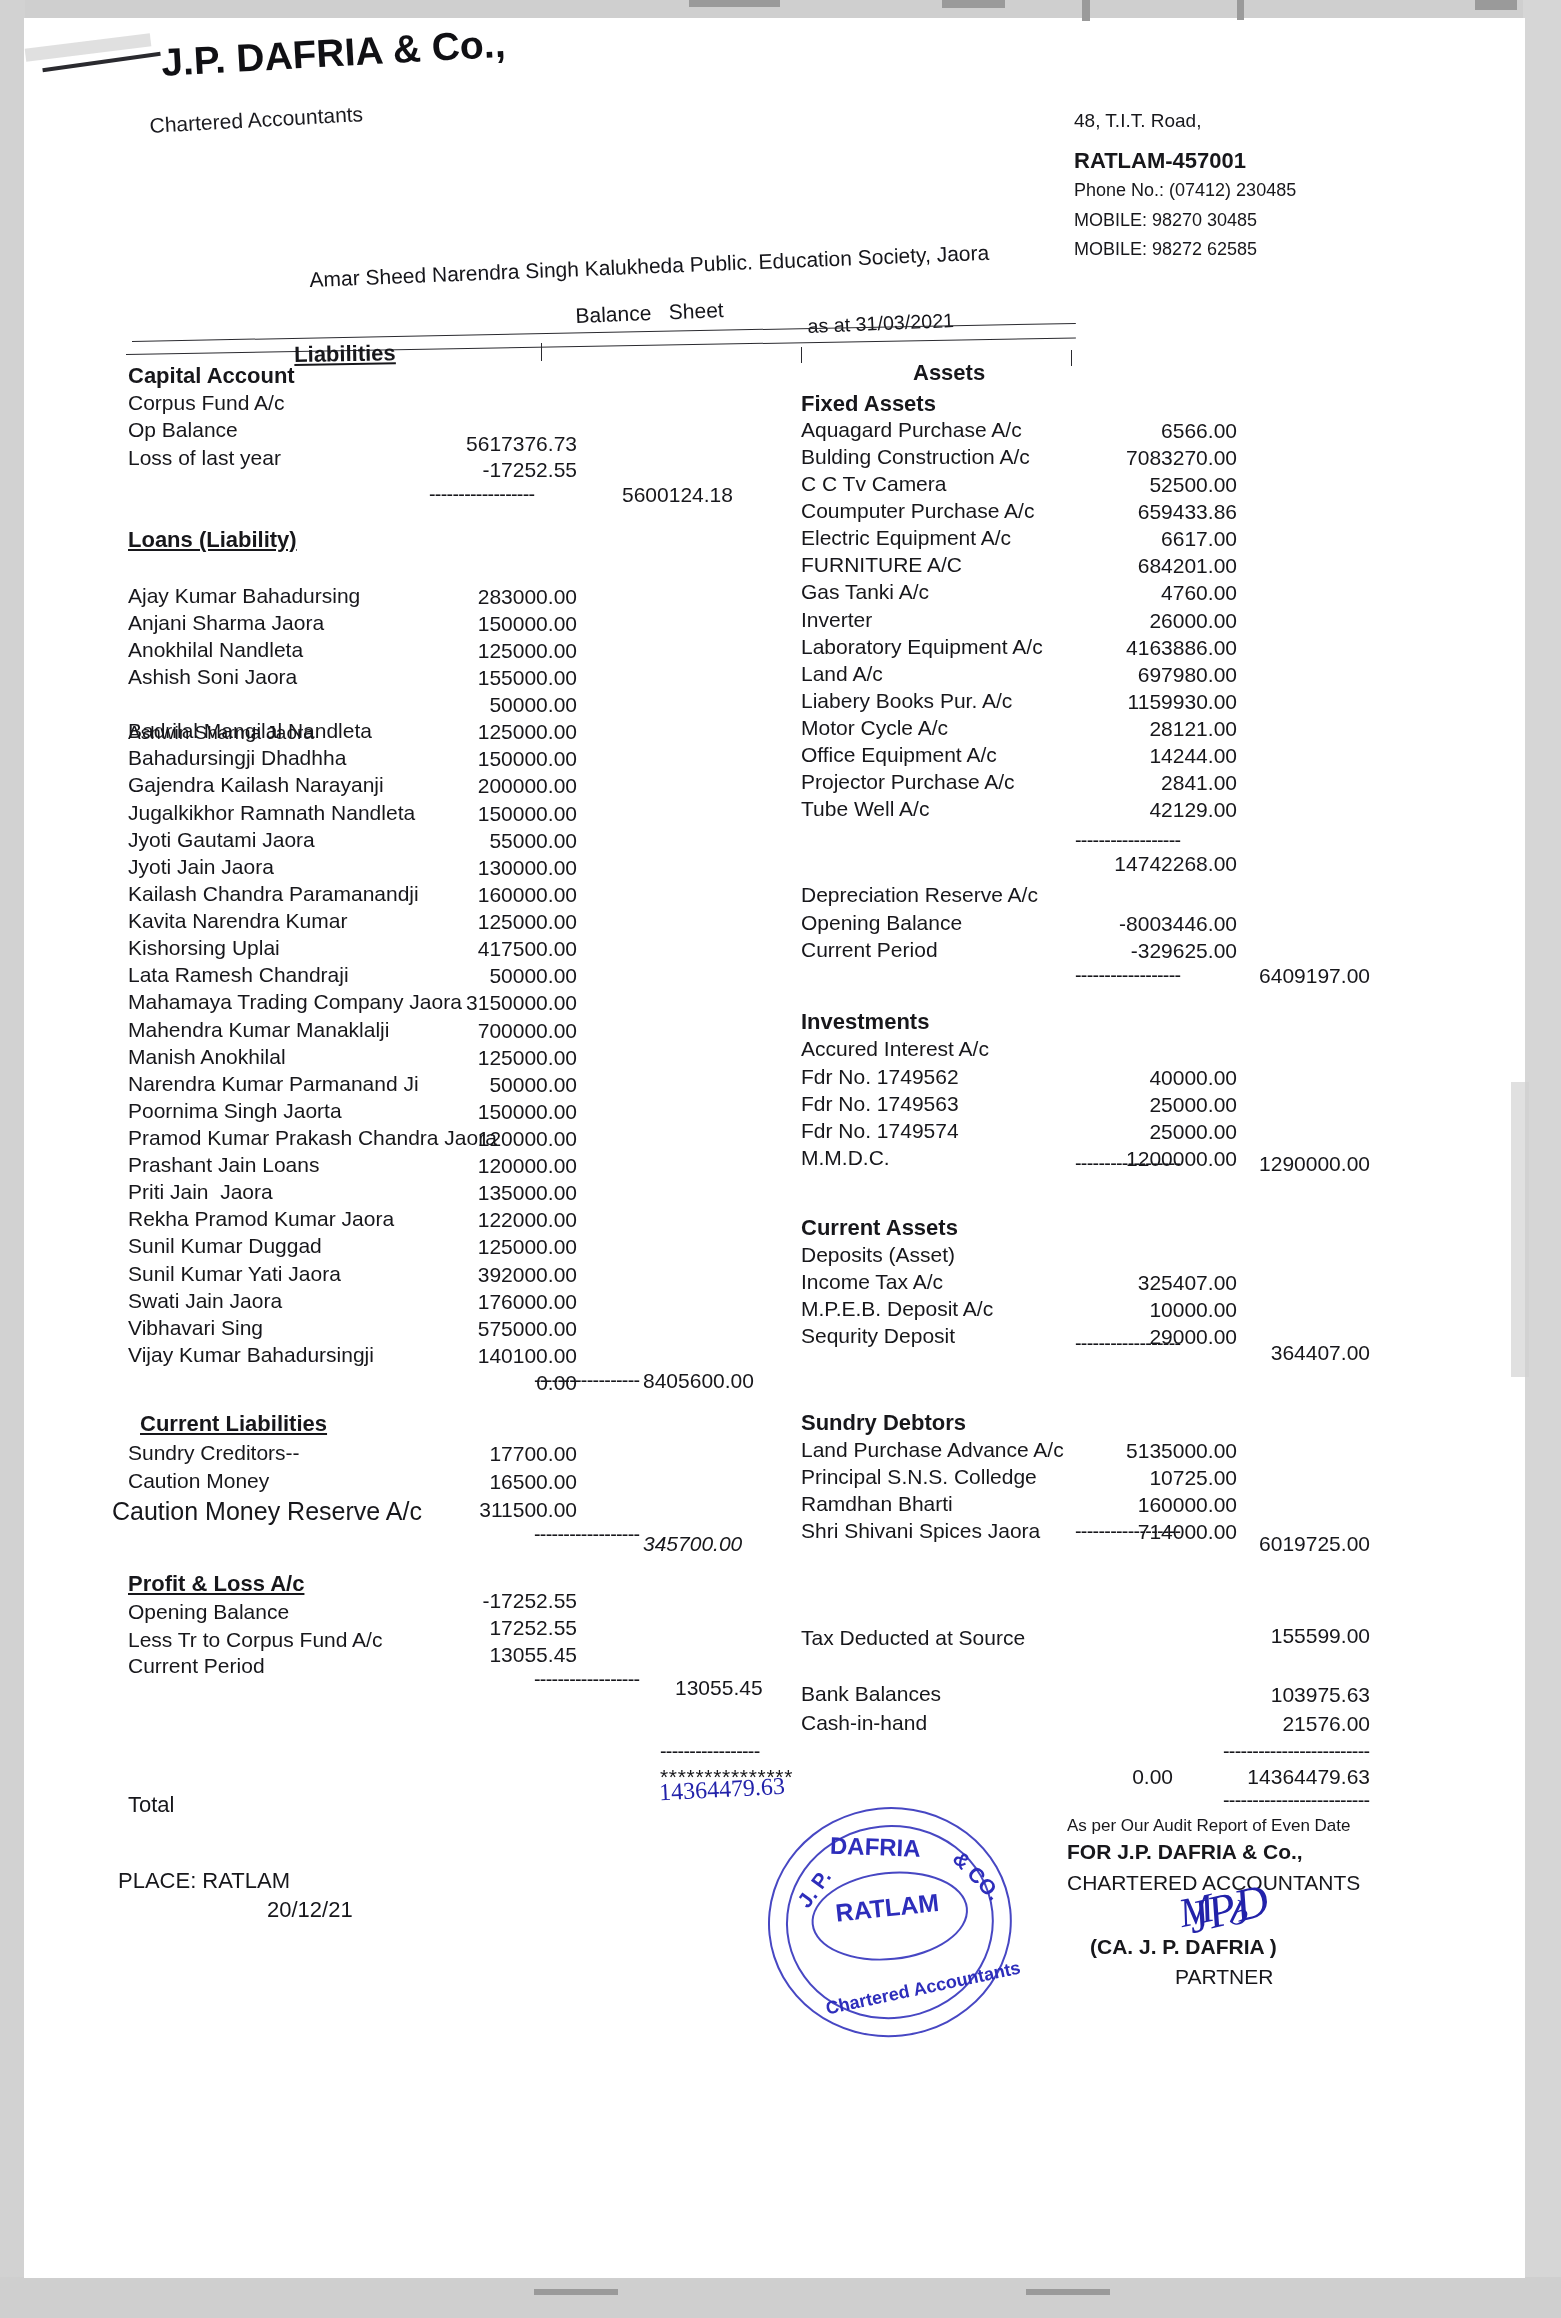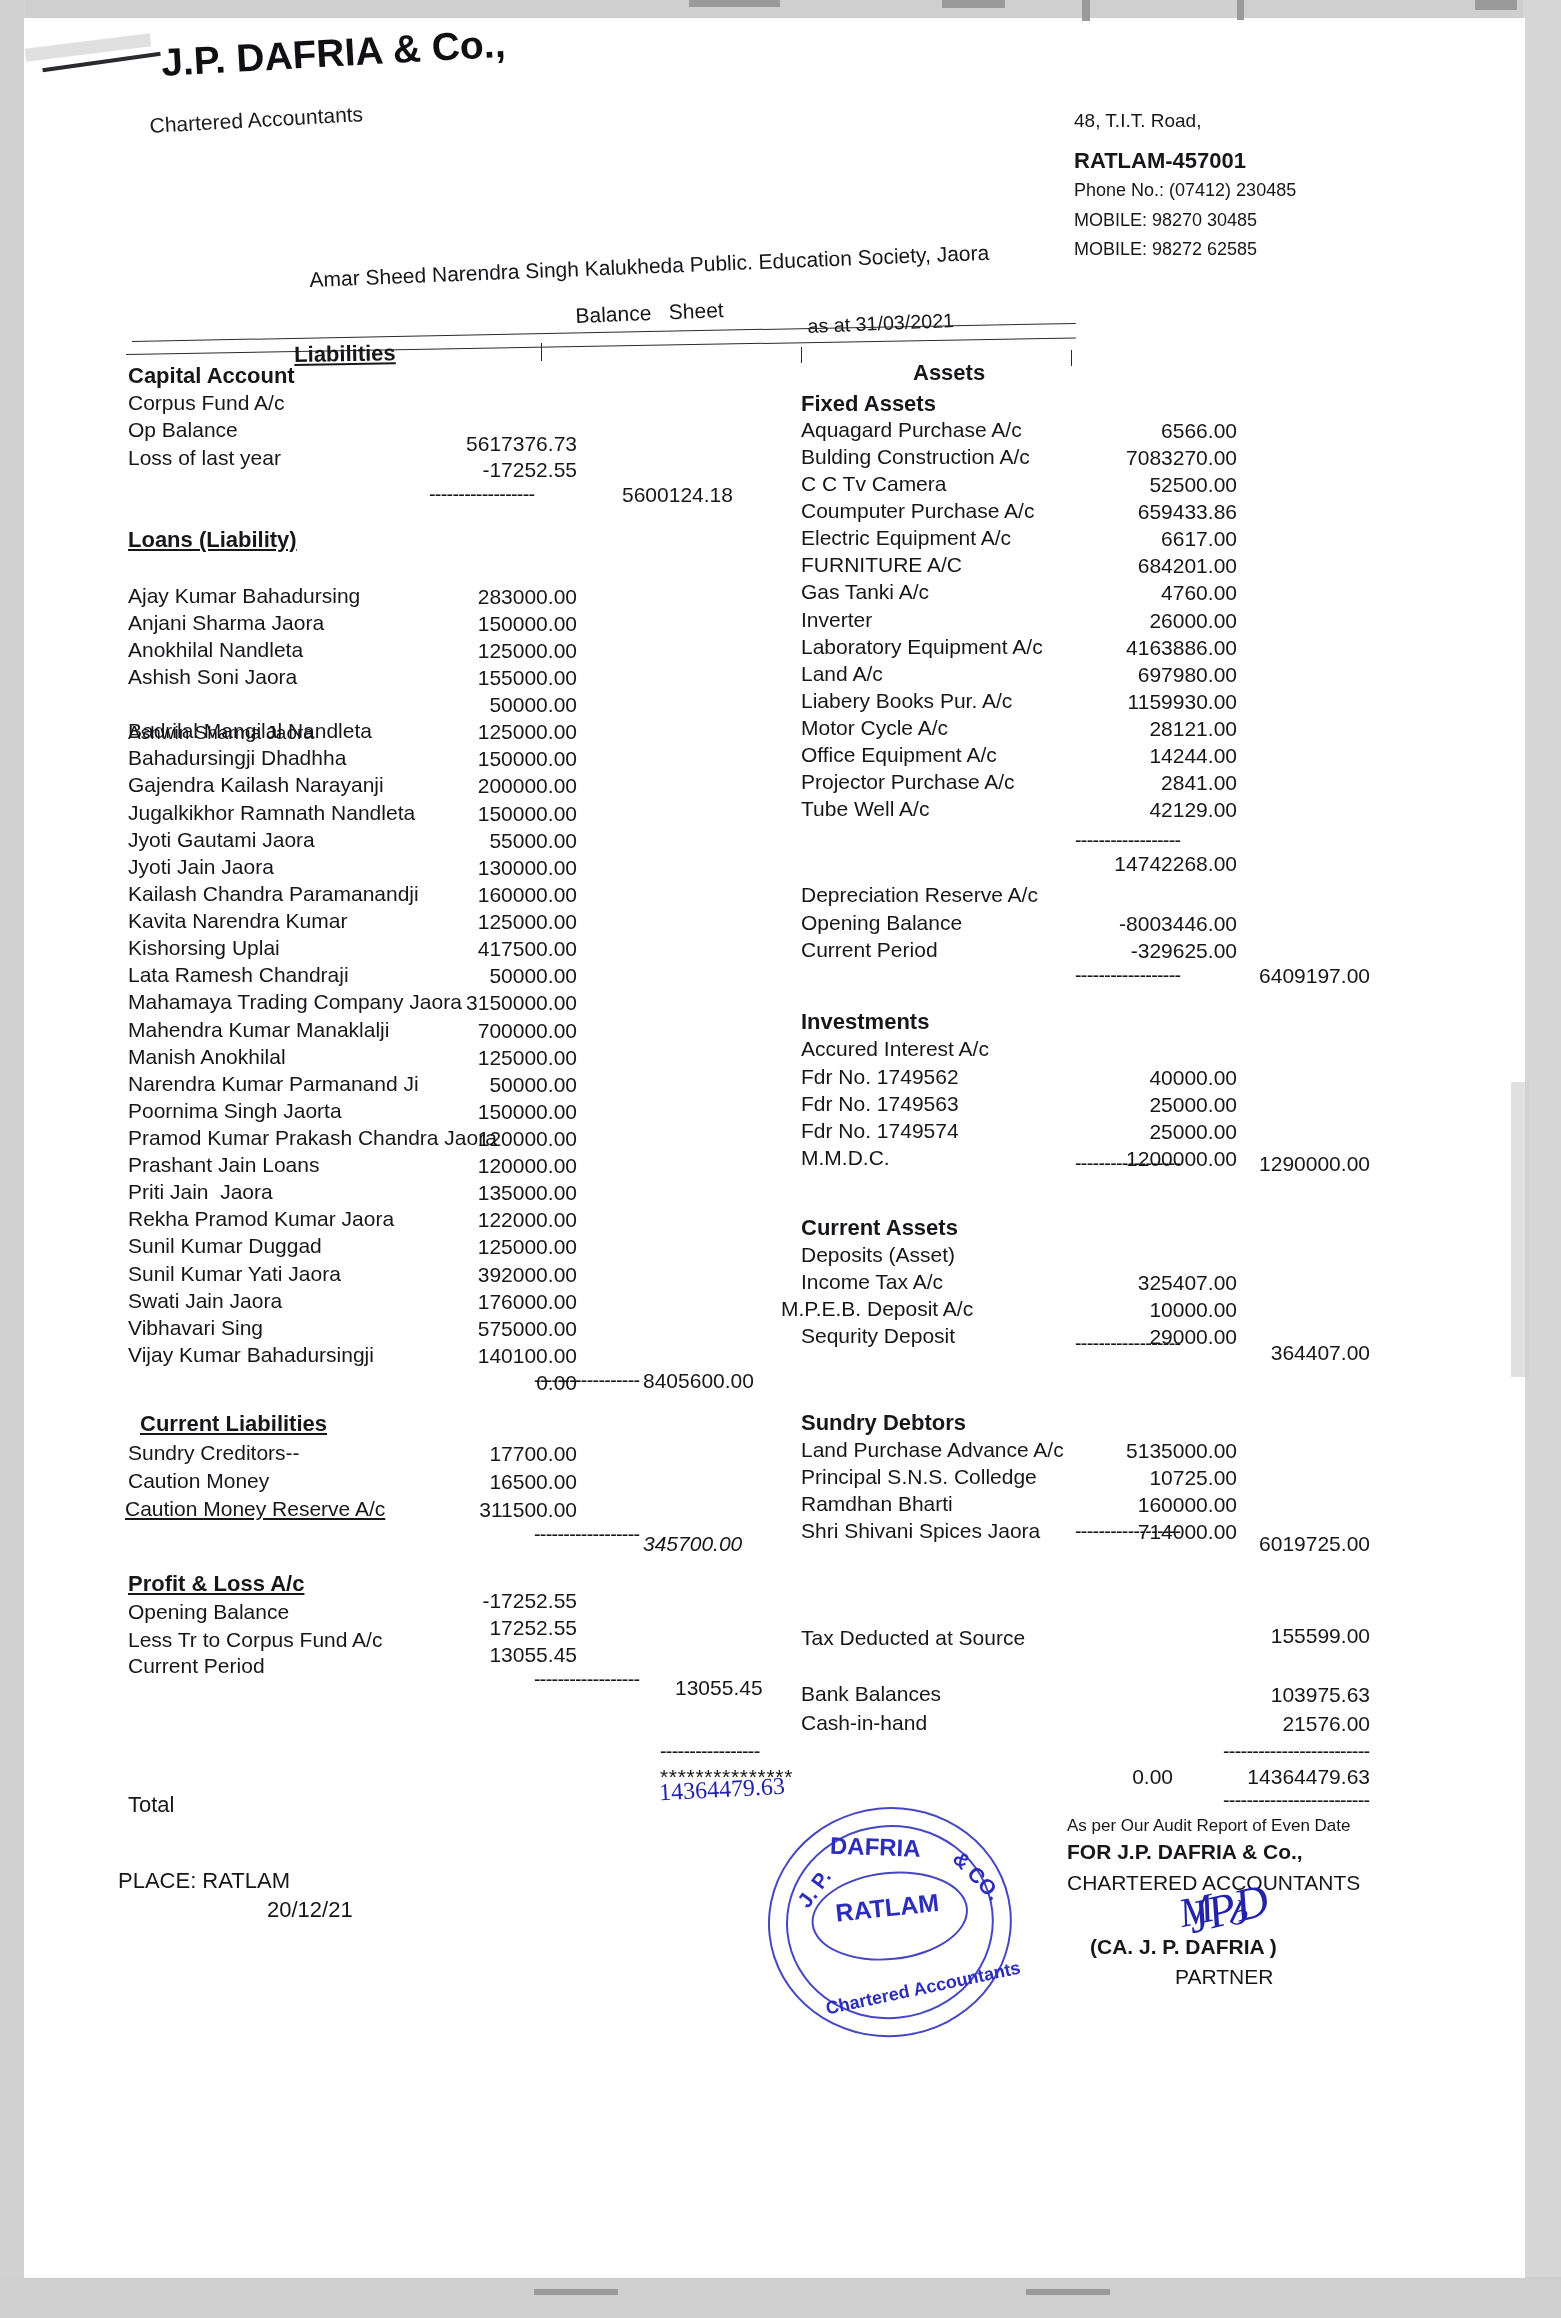--- a/index.html
+++ b/index.html
@@ -268,21 +268,21 @@
 
   <div class="dash" style="left:534px; top:1369px; font-size:19.7px;">------------------</div>
   <div class="num" style="left:643px; top:1369px; width:162px; font-size:21px; text-align:left;">8405600.00</div>
 
   <div class="t bold ul" style="left:140px; top:1412px; font-size:22px;">Current Liabilities</div>
 
   <div class="t" style="left:128px; top:1442px; font-size:21px;">Sundry Creditors--</div>
   <div class="num" style="left:422px; top:1442px; width:155px; font-size:21px;">17700.00</div>
   <div class="t" style="left:128px; top:1470px; font-size:21px;">Caution Money</div>
   <div class="num" style="left:422px; top:1470px; width:155px; font-size:21px;">16500.00</div>
-  <div class="t" style="left:125px; top:1498px; font-size:21px;text-decoration:underline;">Caution Money Reserve A/c</div>
+  <div class="t" style="left:112px; top:1498px; font-size:25px;">Caution Money Reserve A/c</div>
   <div class="num" style="left:422px; top:1498px; width:155px; font-size:21px;">311500.00</div>
 
   <div class="dash" style="left:534px; top:1523px; font-size:19.7px;">------------------</div>
   <div class="num" style="left:643px; top:1532px; width:162px; font-size:21px; text-align:left;font-style:italic;">345700.00</div>
 
   <div class="t bold ul" style="left:128px; top:1572px; font-size:22px;">Profit &amp; Loss A/c</div>
   <div class="t" style="left:128px; top:1601px; font-size:21px;">Opening Balance</div>
   <div class="num" style="left:422px; top:1589px; width:155px; font-size:21px;">-17252.55</div>
   <div class="t" style="left:128px; top:1629px; font-size:21px;">Less Tr to Corpus Fund A/c</div>
   <div class="num" style="left:422px; top:1616px; width:155px; font-size:21px;">17252.55</div>
@@ -357,21 +357,21 @@
       <div class="num" style="left: 1075px; top: 1147px; width: 162px; font-size: 21px;">1200000.00</div>
     </div>
   <div class="dash" style="left:1075px; top:1152px; font-size:19.7px;">------------------</div>
   <div class="num" style="left:1237px; top:1152px; width:133px; font-size:21px;">1290000.00</div>
 
   <div class="t bold" style="left:801px; top:1216px; font-size:22px;">Current Assets</div>
   <div id="current-assets-rows">
       <div class="t" style="left: 801px; top: 1244px; font-size: 21px;">Deposits (Asset)</div>
       <div class="t" style="left: 801px; top: 1271px; font-size: 21px;">Income Tax A/c</div>
       <div class="num" style="left: 1075px; top: 1271px; width: 162px; font-size: 21px;">325407.00</div>
-      <div class="t" style="left: 781px; top: 1298px; font-size: 21px;">M.P.E.B. Deposit A/c</div>
+      <div class="t" style="left: 801px; top: 1298px; font-size: 21px;">M.P.E.B. Deposit A/c</div>
       <div class="num" style="left: 1075px; top: 1298px; width: 162px; font-size: 21px;">10000.00</div>
       <div class="t" style="left: 801px; top: 1325px; font-size: 21px;">Sequrity Deposit</div>
       <div class="num" style="left: 1075px; top: 1325px; width: 162px; font-size: 21px;">29000.00</div>
     </div>
   <div class="dash" style="left:1075px; top:1332px; font-size:19.7px;">------------------</div>
   <div class="num" style="left:1237px; top:1341px; width:133px; font-size:21px;">364407.00</div>
 
   <div class="t bold" style="left:801px; top:1411px; font-size:22px;">Sundry Debtors</div>
   <div id="sundry-debtors-rows">
       <div class="t" style="left: 801px; top: 1439px; font-size: 21px;">Land Purchase Advance A/c</div>

